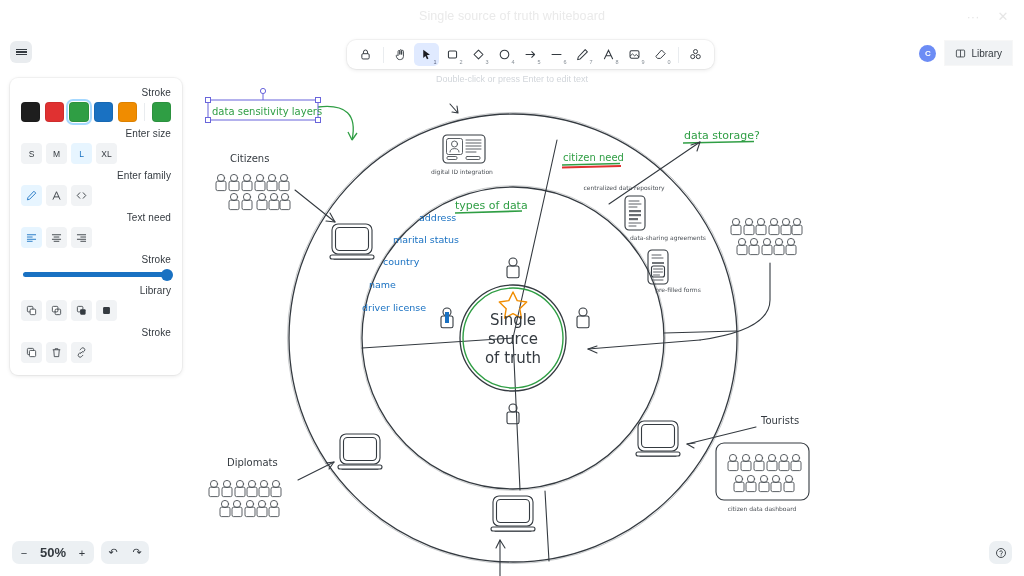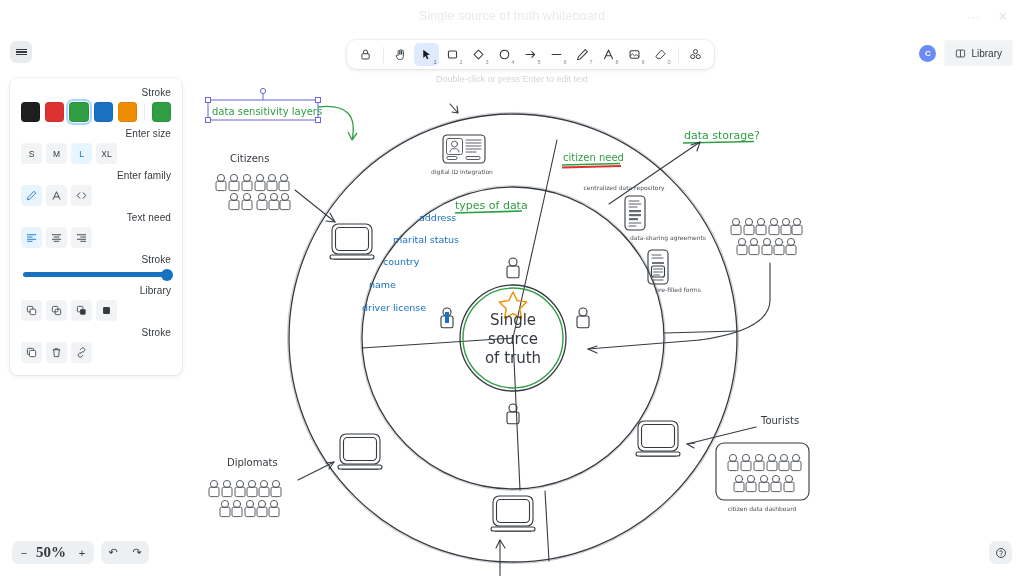--- a/index.html
+++ b/index.html
@@ -110,21 +110,21 @@
   .zoomwrap {
     position:absolute; left:12px; bottom:12px; display:flex; gap:7px; align-items:center;
   }
   .pillgroup {
     background:#ecf0f3; border-radius:7px; height:23px; display:flex; align-items:center;
   }
   .pbtn2 {
     width:24px; height:23px; display:flex; align-items:center; justify-content:center;
     font-size:11px; color:#343a40; cursor:pointer;
   }
-  .zoomval { font-size:15px; color:#343a40; width:34px; text-align:left; cursor:pointer; font-weight:bold;font-family:Liberation Serif, serif;}
+  .zoomval { font-size:13px; color:#343a40; width:34px; text-align:center; cursor:pointer; font-weight:bold;}
   .helpbtn {
     position:absolute; right:12px; bottom:12px; width:23px; height:23px;
     background:#ecf0f3; border-radius:7px; display:flex; align-items:center;
     justify-content:center; font-size:10px; color:#343a40; cursor:pointer;
   }
   text { user-select:none; }
 </style>
 </head>
 <body>
 

